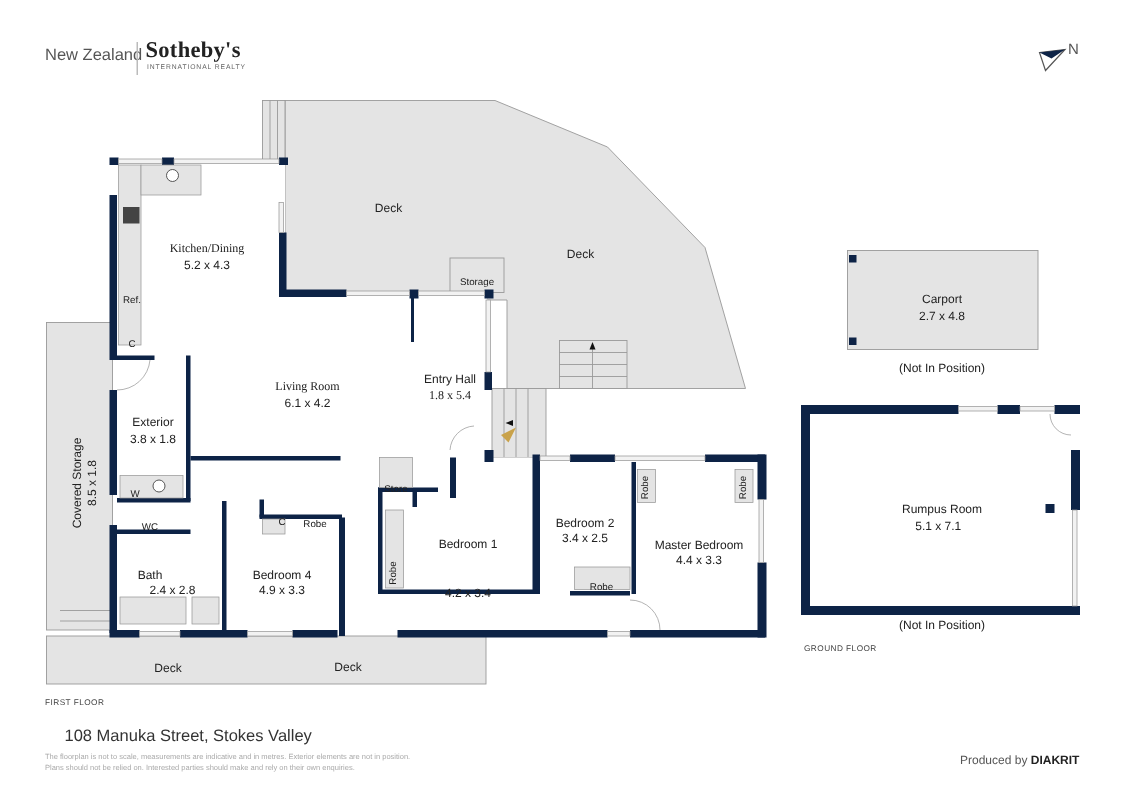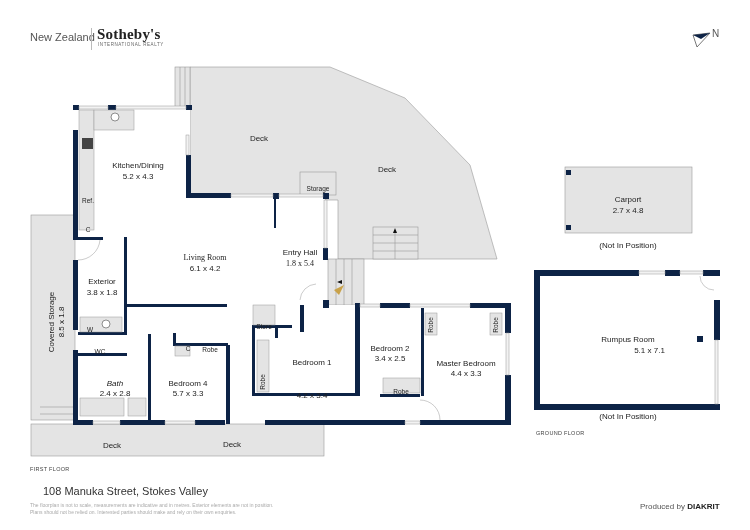--- a/index.html
+++ b/index.html
@@ -161,58 +161,58 @@
     <path d="M78,260 A22,22 0 0 0 100,240"></path>
     <path d="M300,300 A17,17 0 0 1 316,284"></path>
     <path d="M420,400 A20,20 0 0 1 440,420"></path>
     <path d="M700,276 A14,14 0 0 0 714,290"></path>
   </g>
 </svg>
 
 <div class="lbl" style="left:259px;top:139px;">Deck</div>
 <div class="lbl" style="left:387px;top:170px;">Deck</div>
 <div class="lbl small" style="left:318px;top:189px;">Storage</div>
-<div class="lbl" style="left:138px;top:166px;">Kitchen/Dining</div>
+<div class="lbl" style="left:138px;top:166px;font-family:Liberation Serif, serif;">Kitchen/Dining</div>
 <div class="lbl" style="left:138px;top:177px;text-align:center;">5.2 x 4.3</div>
 <div class="lbl small" style="left:88px;top:201px;">Ref.</div>
 <div class="lbl small" style="left:88px;top:230px;">C</div>
 <div class="lbl" style="left:205px;top:258px;font-family:Liberation Serif, serif;">Living Room</div>
 <div class="lbl" style="left:205px;top:269px;">6.1 x 4.2</div>
 <div class="lbl" style="left:300px;top:253px;">Entry Hall</div>
 <div class="lbl" style="left:300px;top:264px;font-family:Liberation Serif, serif;">1.8 x 5.4</div>
 <div class="lbl" style="left:102px;top:282px;">Exterior</div>
 <div class="lbl" style="left:102px;top:293px;">3.8 x 1.8</div>
 <div class="lbl vert" style="left:52px;top:322px;">Covered Storage</div>
 <div class="lbl vert" style="left:62px;top:322px;">8.5 x 1.8</div>
 <div class="lbl small" style="left:90px;top:330px;">W</div>
 <div class="lbl small" style="left:100px;top:352px;">WC</div>
-<div class="lbl" style="left:115px;top:384px;font-style:italic;">Bath</div>
+<div class="lbl" style="left:100px;top:384px;">Bath</div>
 <div class="lbl" style="left:115px;top:394px;">2.4 x 2.8</div>
 <div class="lbl small" style="left:188px;top:349px;">C</div>
 <div class="lbl small" style="left:210px;top:350px;">Robe</div>
 <div class="lbl" style="left:188px;top:384px;">Bedroom 4</div>
-<div class="lbl" style="left:188px;top:394px;">5.7 x 3.3</div>
+<div class="lbl" style="left:188px;top:394px;">4.9 x 3.3</div>
 <div class="lbl small" style="left:264px;top:327px;">Store</div>
 <div class="lbl" style="left:312px;top:363px;">Bedroom 1</div>
 <div class="lbl" style="left:312px;top:353px;margin-top:43px;">4.2 x 3.4</div>
 <div class="lbl small vert" style="left:263px;top:382px;">Robe</div>
 <div class="lbl" style="left:390px;top:349px;">Bedroom 2</div>
 <div class="lbl" style="left:390px;top:359px;">3.4 x 2.5</div>
 <div class="lbl small" style="left:401px;top:392px;">Robe</div>
 <div class="lbl" style="left:466px;top:364px;">Master Bedroom</div>
 <div class="lbl" style="left:466px;top:374px;">4.4 x 3.3</div>
 <div class="lbl small vert" style="left:431px;top:325px;">Robe</div>
 <div class="lbl small vert" style="left:496px;top:325px;">Robe</div>
 <div class="lbl" style="left:112px;top:446px;">Deck</div>
 <div class="lbl" style="left:232px;top:445px;">Deck</div>
 <div class="lbl" style="left:628px;top:200px;">Carport</div>
 <div class="lbl" style="left:628px;top:211px;">2.7 x 4.8</div>
 <div class="lbl" style="left:628px;top:246px;">(Not In Position)</div>
 <div class="lbl" style="left:628px;top:340px;">Rumpus Room</div>
-<div class="lbl" style="left:628px;top:351px;padding-left:43px;">5.1 x 7.1</div>
+<div class="lbl" style="left:604px;top:351px;padding-left:43px;">5.1 x 7.1</div>
 <div class="lbl" style="left:628px;top:417px;">(Not In Position)</div>
 
 <div class="abs floor-label" style="left:536px;top:430px;">GROUND FLOOR</div>
 <div class="abs floor-label" style="left:30px;top:466px;">FIRST FLOOR</div>
 
 <div class="abs address">108 Manuka Street, Stokes Valley</div>
 <div class="abs disclaimer">
   <div>The floorplan is not to scale, measurements are indicative and in metres. Exterior elements are not in position.</div>
   <div>Plans should not be relied on. Interested parties should make and rely on their own enquiries.</div>
 </div>

